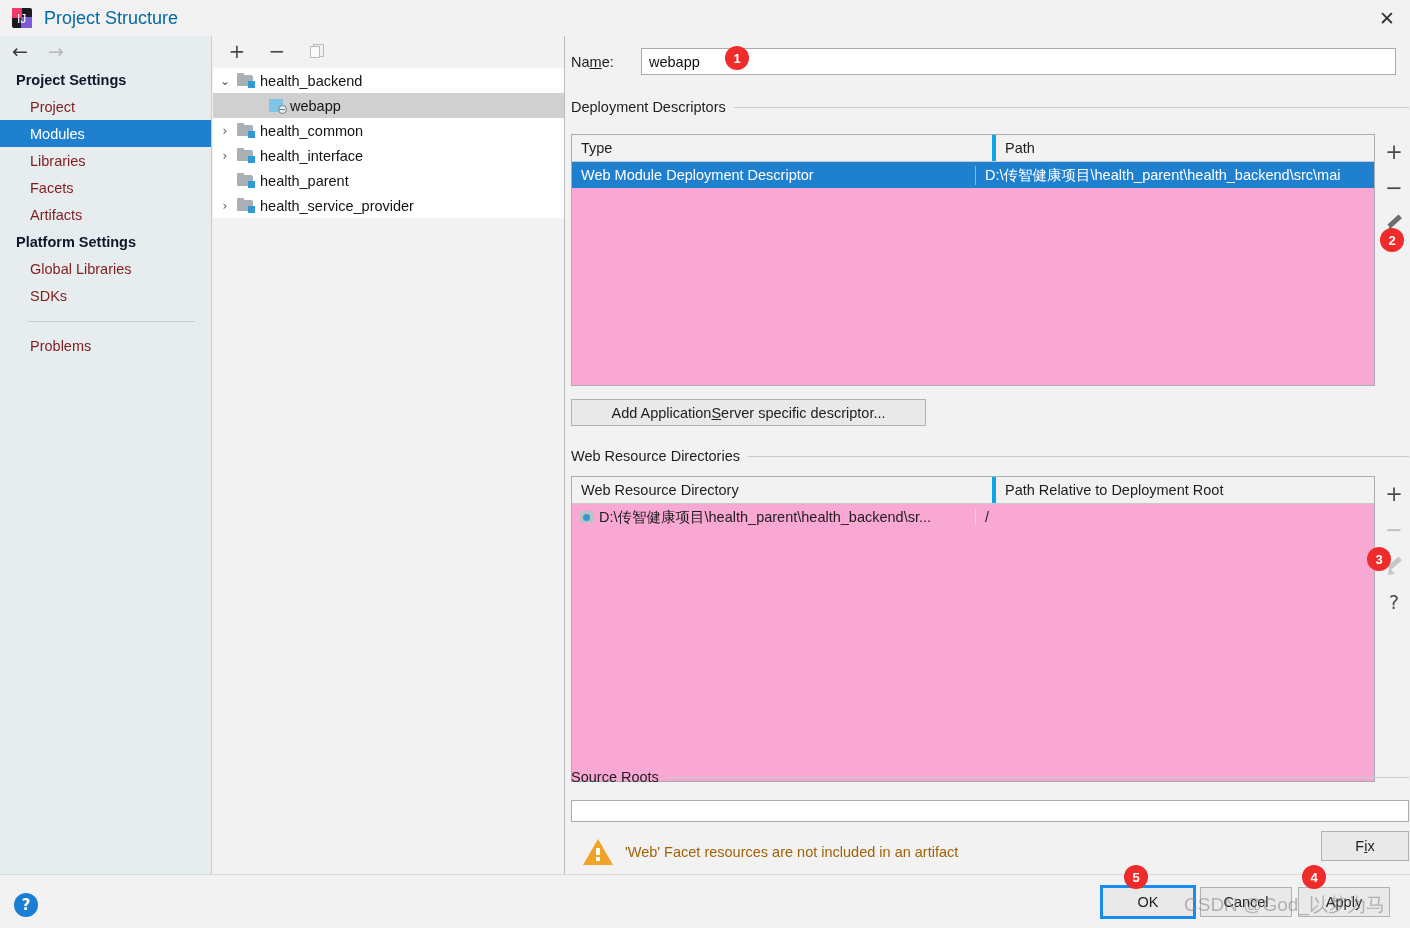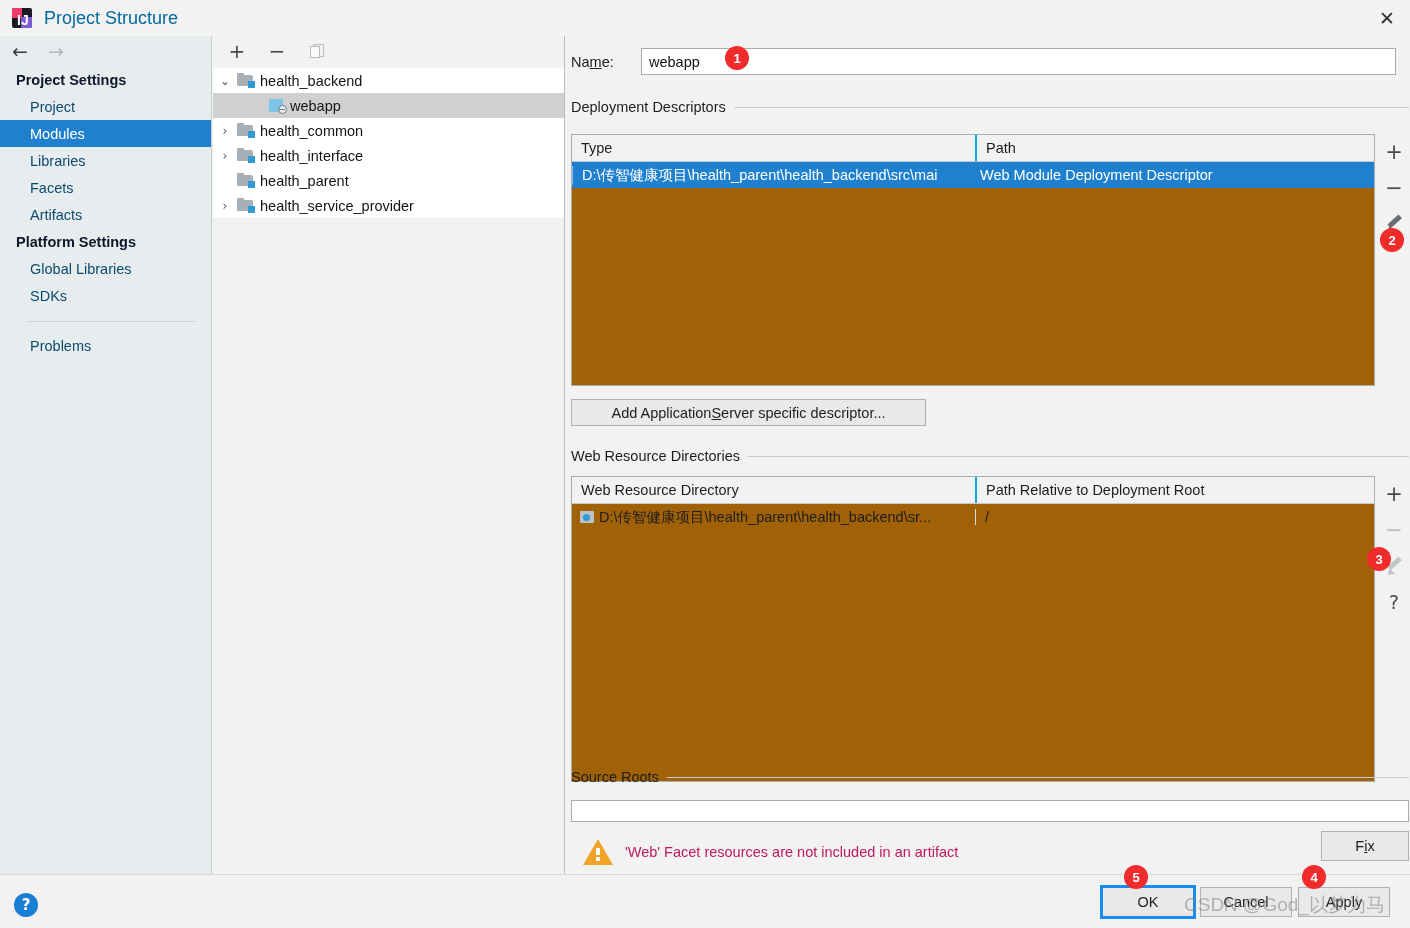--- a/index.html
+++ b/index.html
@@ -34,21 +34,21 @@
   .nav-row { height: 30px; display: flex; align-items: center; padding-left: 12px; gap: 20px; }
   .arrow { font-size: 19px; font-family: "DejaVu Sans", sans-serif; line-height: 1; }
   .arrow.enabled { color: #3b3b3b; }
   .arrow.disabled { color: #b4b8bb; }
 
   .side-group {
     font-weight: bold; font-size: 14.5px; padding: 6px 0 5px 16px; color: #0f172a;
   }
   .side-item {
     height: 27px; display: flex; align-items: center; padding-left: 30px;
-    font-size: 14.5px; color: #0c4a6e;
+    font-size: 14.5px; color: #7f1d1d;
   }
   .side-item.selected { background: #2080d0; color: #fff; }
   .side-sep { margin: 12px 16px 10px 28px; height: 1px; background: #c9cfd3; }
 
   
   .treepanel {
     position: absolute; left: 213px; top: 36px; width: 352px; height: 838px;
     background: #f2f2f2; border-right: 1px solid #b9bdbf;
   }
   .tree-toolbar { height: 30px; display: flex; align-items: center; gap: 20px; padding-left: 14px; }
@@ -105,27 +105,27 @@
   }
   .mn { text-decoration: underline; }
 
   .group-hdr {
     position: absolute; display: flex; align-items: center; gap: 8px;
     font-size: 14.5px; color: #1d1d1d; white-space: nowrap;
   }
   .group-hdr .line { height: 1px; background: #c7cbcd; flex: 1 1 auto; }
 
   .tablebox {
-    position: absolute; background: #a16207; border: 1px solid #a9adaf;
+    position: absolute; background: #f9a8d4; border: 1px solid #a9adaf;
   }
   .th-row { display: flex; height: 27px; background: #f2f2f2; border-bottom: 1px solid #c5c9cb; }
   .th {
     display: flex; align-items: center; padding-left: 9px; font-size: 14.5px; color: #1d1d1d;
   }
-  .th.sep { border-left: 2px solid #0ea5e9; }
+  .th.sep { border-left: 4px solid #0ea5e9; margin-left: 17px; }
   .tr { display: flex; height: 26px; align-items: center; font-size: 14.5px; }
   .tr.sel { background: #2080d0; color: #fff; }
   .td { padding-left: 9px; overflow: hidden; white-space: nowrap; text-overflow: clip; }
   .td.sep { border-left: 1px solid rgba(255,255,255,0.45); }
   .td.sep2 { border-left: 1px solid #d9dcde; }
 
   .dir-ic { position: relative; width: 15px; height: 13px; flex: 0 0 15px; margin: 0 4px 0 4px; }
   .dir-ic .bx { position: absolute; left: 0; top: 0; width: 14px; height: 12px; background: #b9c2c7; border-radius: 1px; }
   .dir-ic .dot { position: absolute; left: 3px; top: 3px; width: 7px; height: 7px; border-radius: 50%; background: #2f9ad6; }
 
@@ -163,21 +163,21 @@
   .warn-tri {
     position: relative; width: 30px; height: 26px; flex: 0 0 30px; margin-left: 12px;
   }
   .warn-tri .t {
     position: absolute; left: 0; bottom: 0; width: 0; height: 0;
     border-left: 15px solid transparent; border-right: 15px solid transparent;
     border-bottom: 26px solid #f0a326;
   }
   .warn-tri .bang1 { position: absolute; left: 13px; top: 9px; width: 4px; height: 7px; background: #fff; }
   .warn-tri .bang2 { position: absolute; left: 13px; top: 18px; width: 4px; height: 4px; background: #fff; }
-  .warn-text { margin-left: 12px; font-size: 14.5px; color: #be185d; }
+  .warn-text { margin-left: 12px; font-size: 14.5px; color: #a16207; }
 
   .btn-fix { position: absolute; left: 755px; top: 795px; width: 88px; height: 30px; }
 
   
   .bottombar { position: absolute; left: 0; top: 874px; width: 1410px; height: 54px; background: #f2f2f2; border-top: 1px solid #d7dadc; }
   .help-btn {
     position: absolute; left: 14px; top: 18px; width: 24px; height: 24px; border-radius: 50%;
     background: #1a7fd4; color: #fff; display: flex; align-items: center; justify-content: center;
     font-size: 15px; font-weight: bold; font-family: "DejaVu Sans", sans-serif;
   }
@@ -195,21 +195,21 @@
   .watermark {
     position: absolute; left: 1184px; top: 892px; font-size: 19px;
     color: rgba(130,130,130,0.55); white-space: nowrap; z-index: 30;
     font-family: "Liberation Sans", sans-serif;
   }
 
   
   .ij { position: absolute; inset: 0; background: #1a1a24; border-radius: 2px; overflow: hidden; }
   .ij::before { content: ""; position: absolute; left: 0; top: 0; width: 10px; height: 10px; background: #f2376b; }
   .ij::after { content: ""; position: absolute; right: 0; bottom: 0; width: 11px; height: 11px; background: #7d5bd6; }
-  .ij-j { position: absolute; left: 5px; top: 4px; color: #fff; font-size: 14px; font-weight: bold; z-index: 2; font-family: "Liberation Sans", sans-serif; }
+  .ij-j { position: absolute; left: 5px; top: 4px; color: #fff; font-size: 12px; font-weight: normal; z-index: 2; font-family: "Liberation Sans", sans-serif; }
 </style>
 </head>
 <body>
 
 <div id="app">
 
   <div class="titlebar">
     <div class="tb-icon">
       <div class="ij">
           <span class="ij-j">IJ</span>
@@ -330,22 +330,22 @@
       <span>Deployment Descriptors</span>
       <span class="line"></span>
     </div>
 
     <div class="tablebox" style="left:5px; top:98px; width:804px; height:252px;">
       <div class="th-row">
         <div class="th" style="width:403px;">Type</div>
         <div class="th sep" style="flex:1 1 auto;">Path</div>
       </div>
       <div class="tr sel">
+        <div class="td" style="width:403px;">Web Module Deployment Descriptor</div>
         <div class="td sep" style="flex:1 1 auto;">D:\传智健康项目\health_parent\health_backend\src\mai</div>
-        <div class="td" style="width:403px;">Web Module Deployment Descriptor</div>
       </div>
     </div>
 
     <div class="sidebtns" style="left:810px; top:98px;">
       <div class="sbtn">
           <span class="g">+</span>
         </div>
       <div class="sbtn">
           <span class="g">−</span>
         </div>

